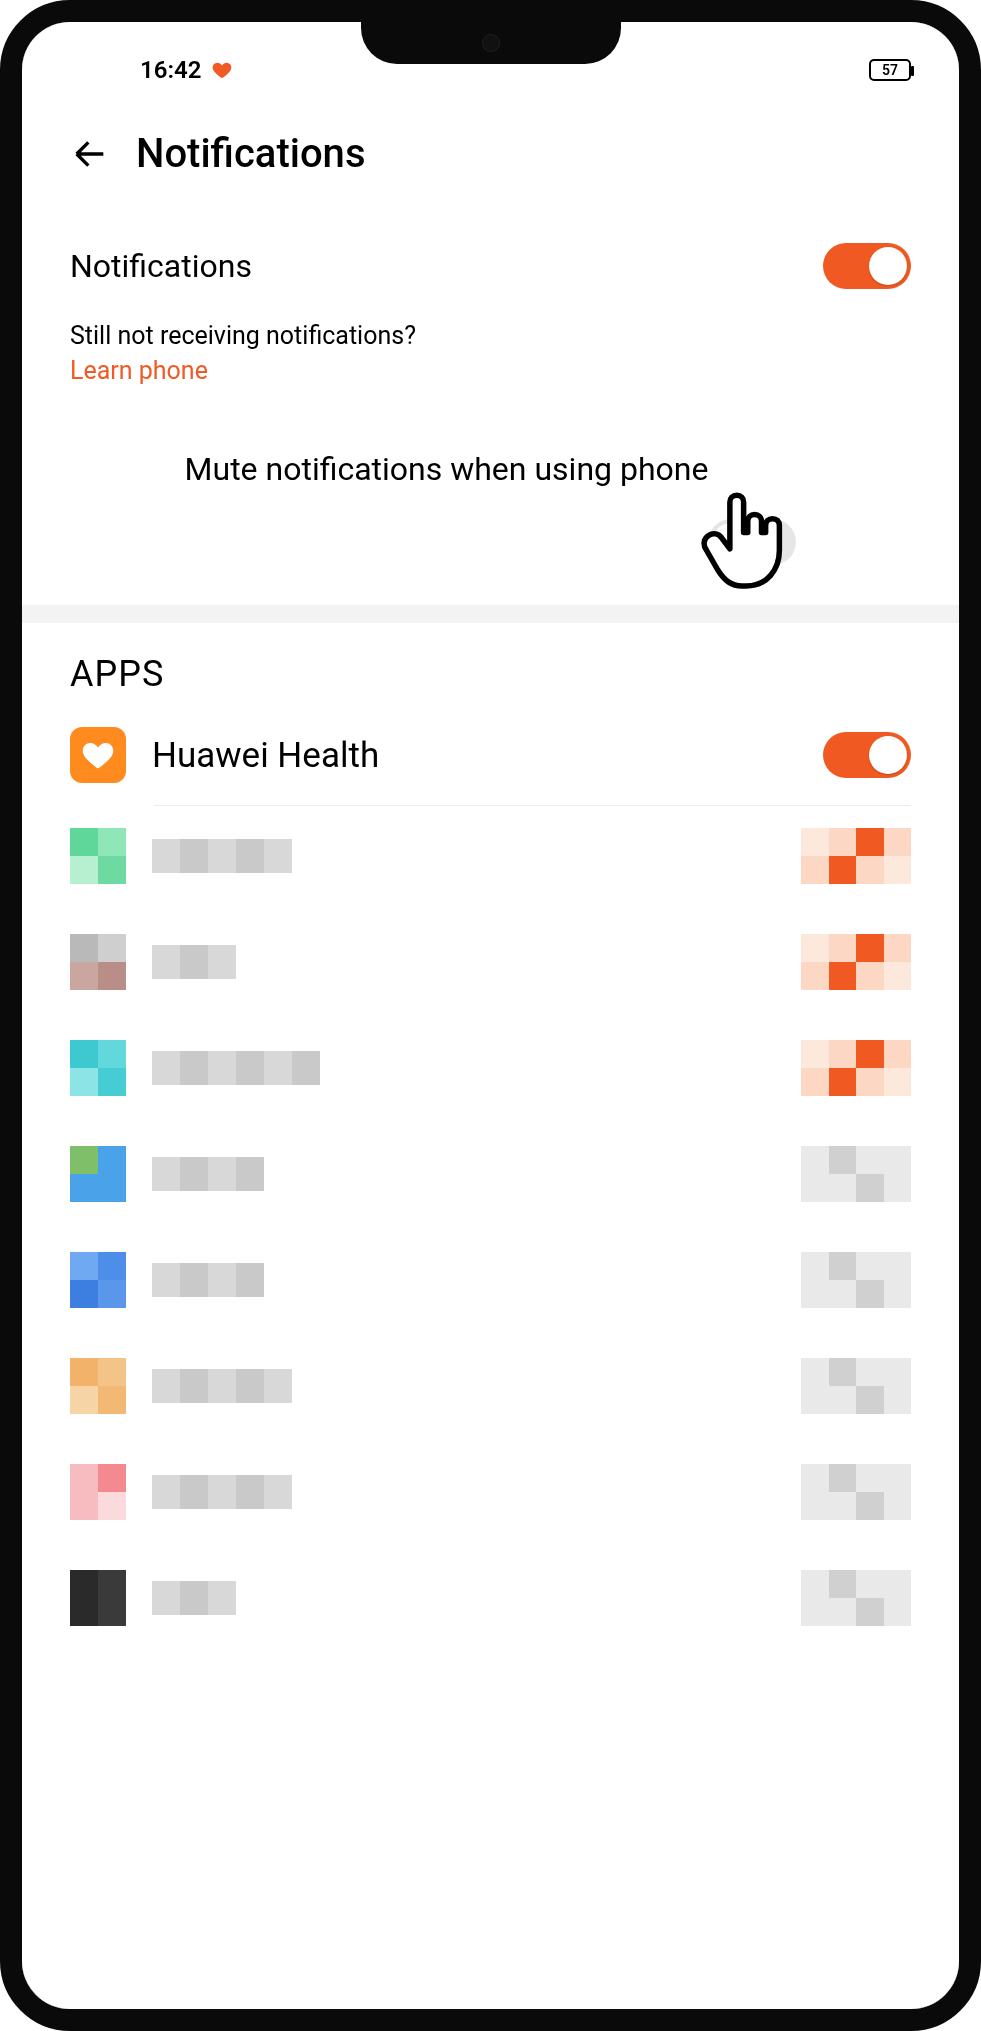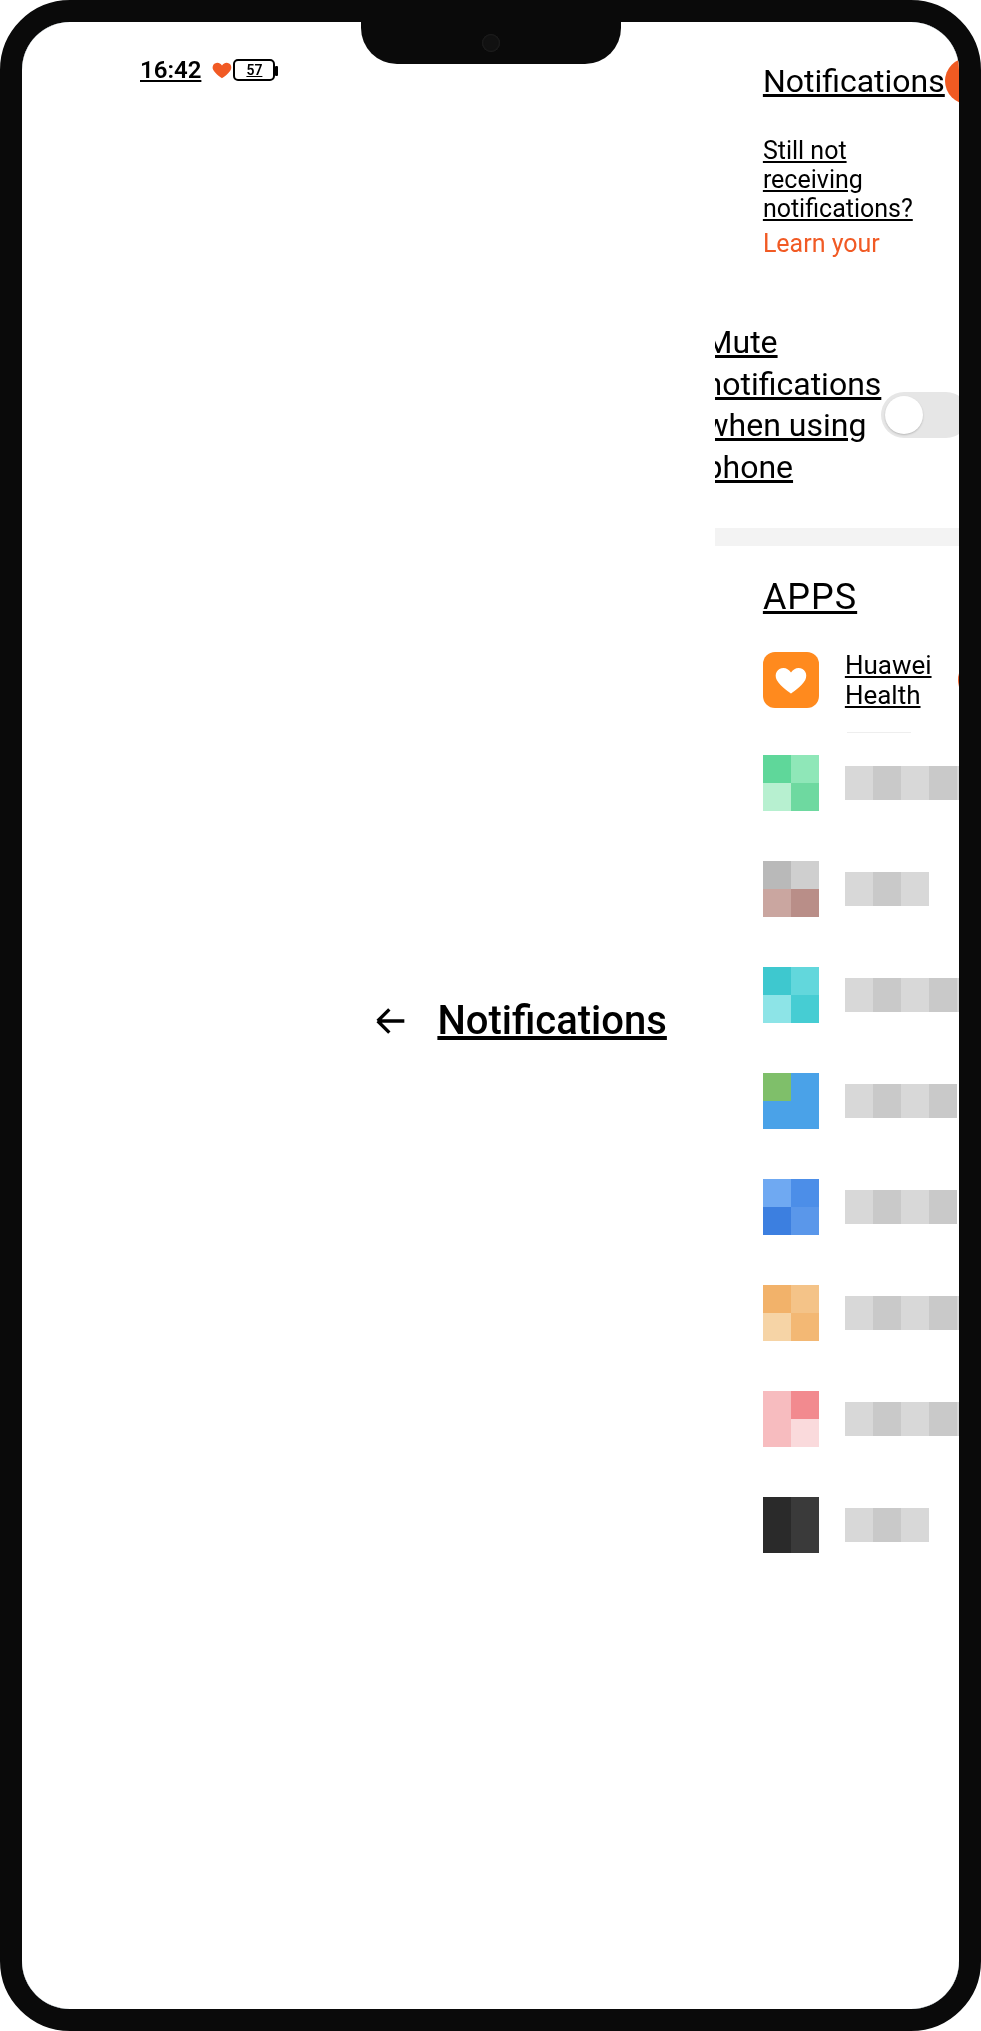--- a/index.html
+++ b/index.html
@@ -50,22 +50,21 @@
   }
   .side-1{top:380px;height:180px;}
   .side-2{top:580px;height:180px;}
   .side-3{top:820px;height:120px;}
 
   .screen {
     position: absolute;
     inset: 0;
     background:#fff;
     display:flex;
-    flex-direction:row;
-    text-decoration:underline;
+    flex-direction:column;
   }
 
   
   .status-bar {
     height: 68px;
     display:flex;
     align-items:center;
     padding: 0 48px;
     padding-top: 28px;
     font-size: 24px;
@@ -155,21 +154,21 @@
     display:flex;
     align-items:center;
     padding: 22px 48px;
     gap:26px;
   }
   .app-icon {
     width:56px;height:56px;border-radius:12px;flex-shrink:0;
     display:flex;align-items:center;justify-content:center;
   }
   .app-icon.health { background:#ff8a1e; }
-  .app-name { font-size:26px; color:#000; flex:1;}
+  .app-name { font-size:35px; color:#000; flex:1;}
   .app-divider {
     height:1px;background:#eee;margin-left:132px;margin-right:48px;
   }
 
   
   .blur-row {
     display:flex;align-items:center;gap:26px;
     padding:22px 48px;
     filter:none;
   }
@@ -235,21 +234,21 @@
     <div class="content">
 
       <div class="section">
         <div class="row">
           <span class="row-title">Notifications</span>
           <span class="toggle on">
               <span class="knob"></span>
             </span>
         </div>
         <div class="sub-text">Still not receiving notifications?</div>
-        <a class="link">Learn your</a>
+        <a class="link">Learn phone</a>
       </div>
 
       <div class="section mute-block">
         <div class="mute-row">
           <div>
             <div class="mute-title">Mute notifications when using phone</div>
           </div>
           <span class="toggle off" style="margin-top:70px;">
               <span class="knob"></span>
             </span>

